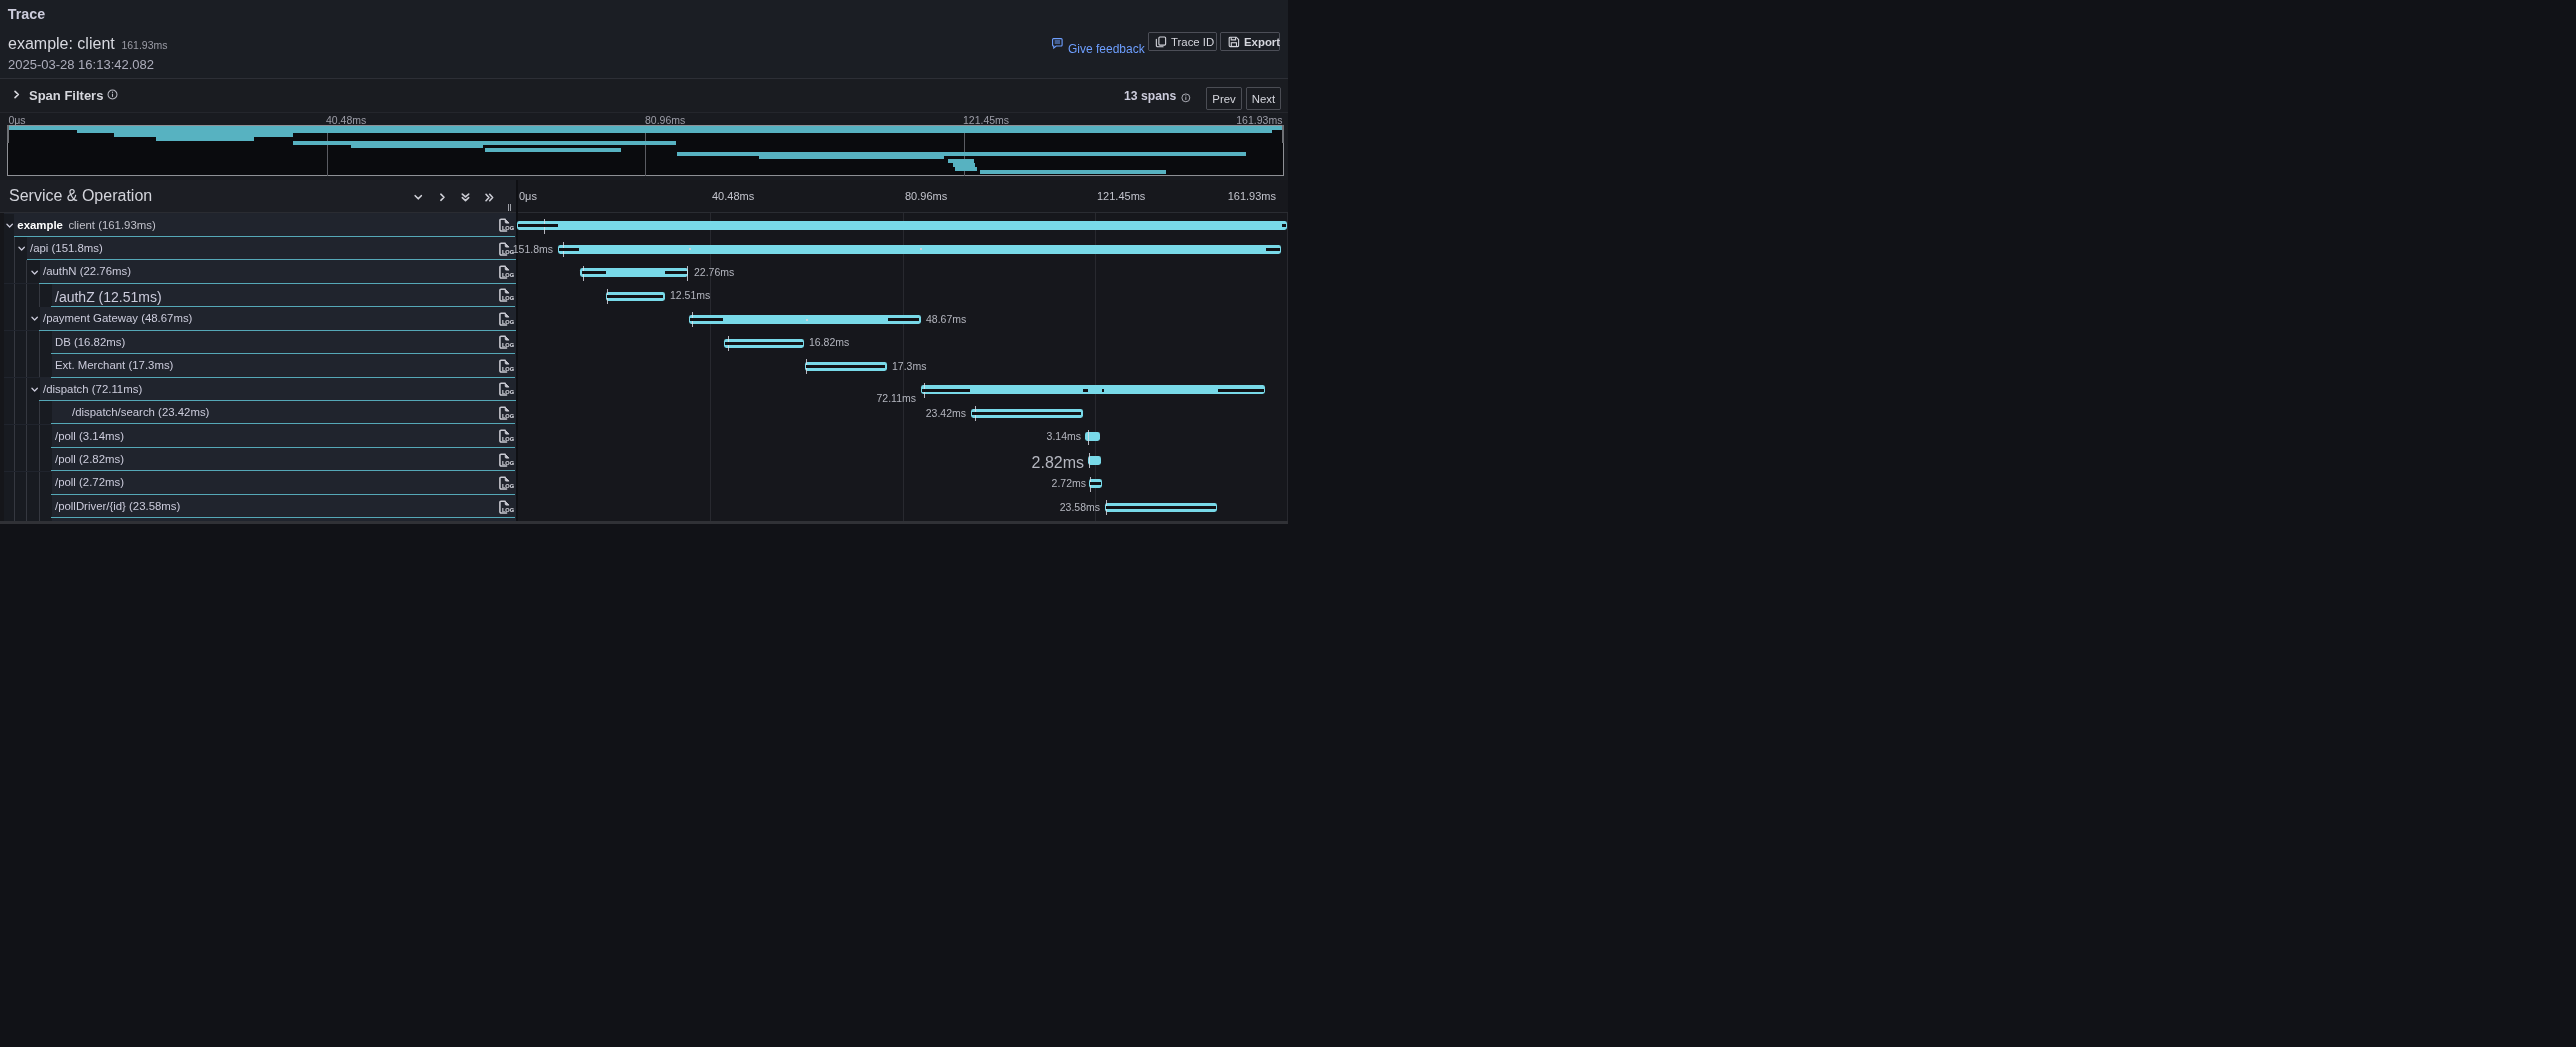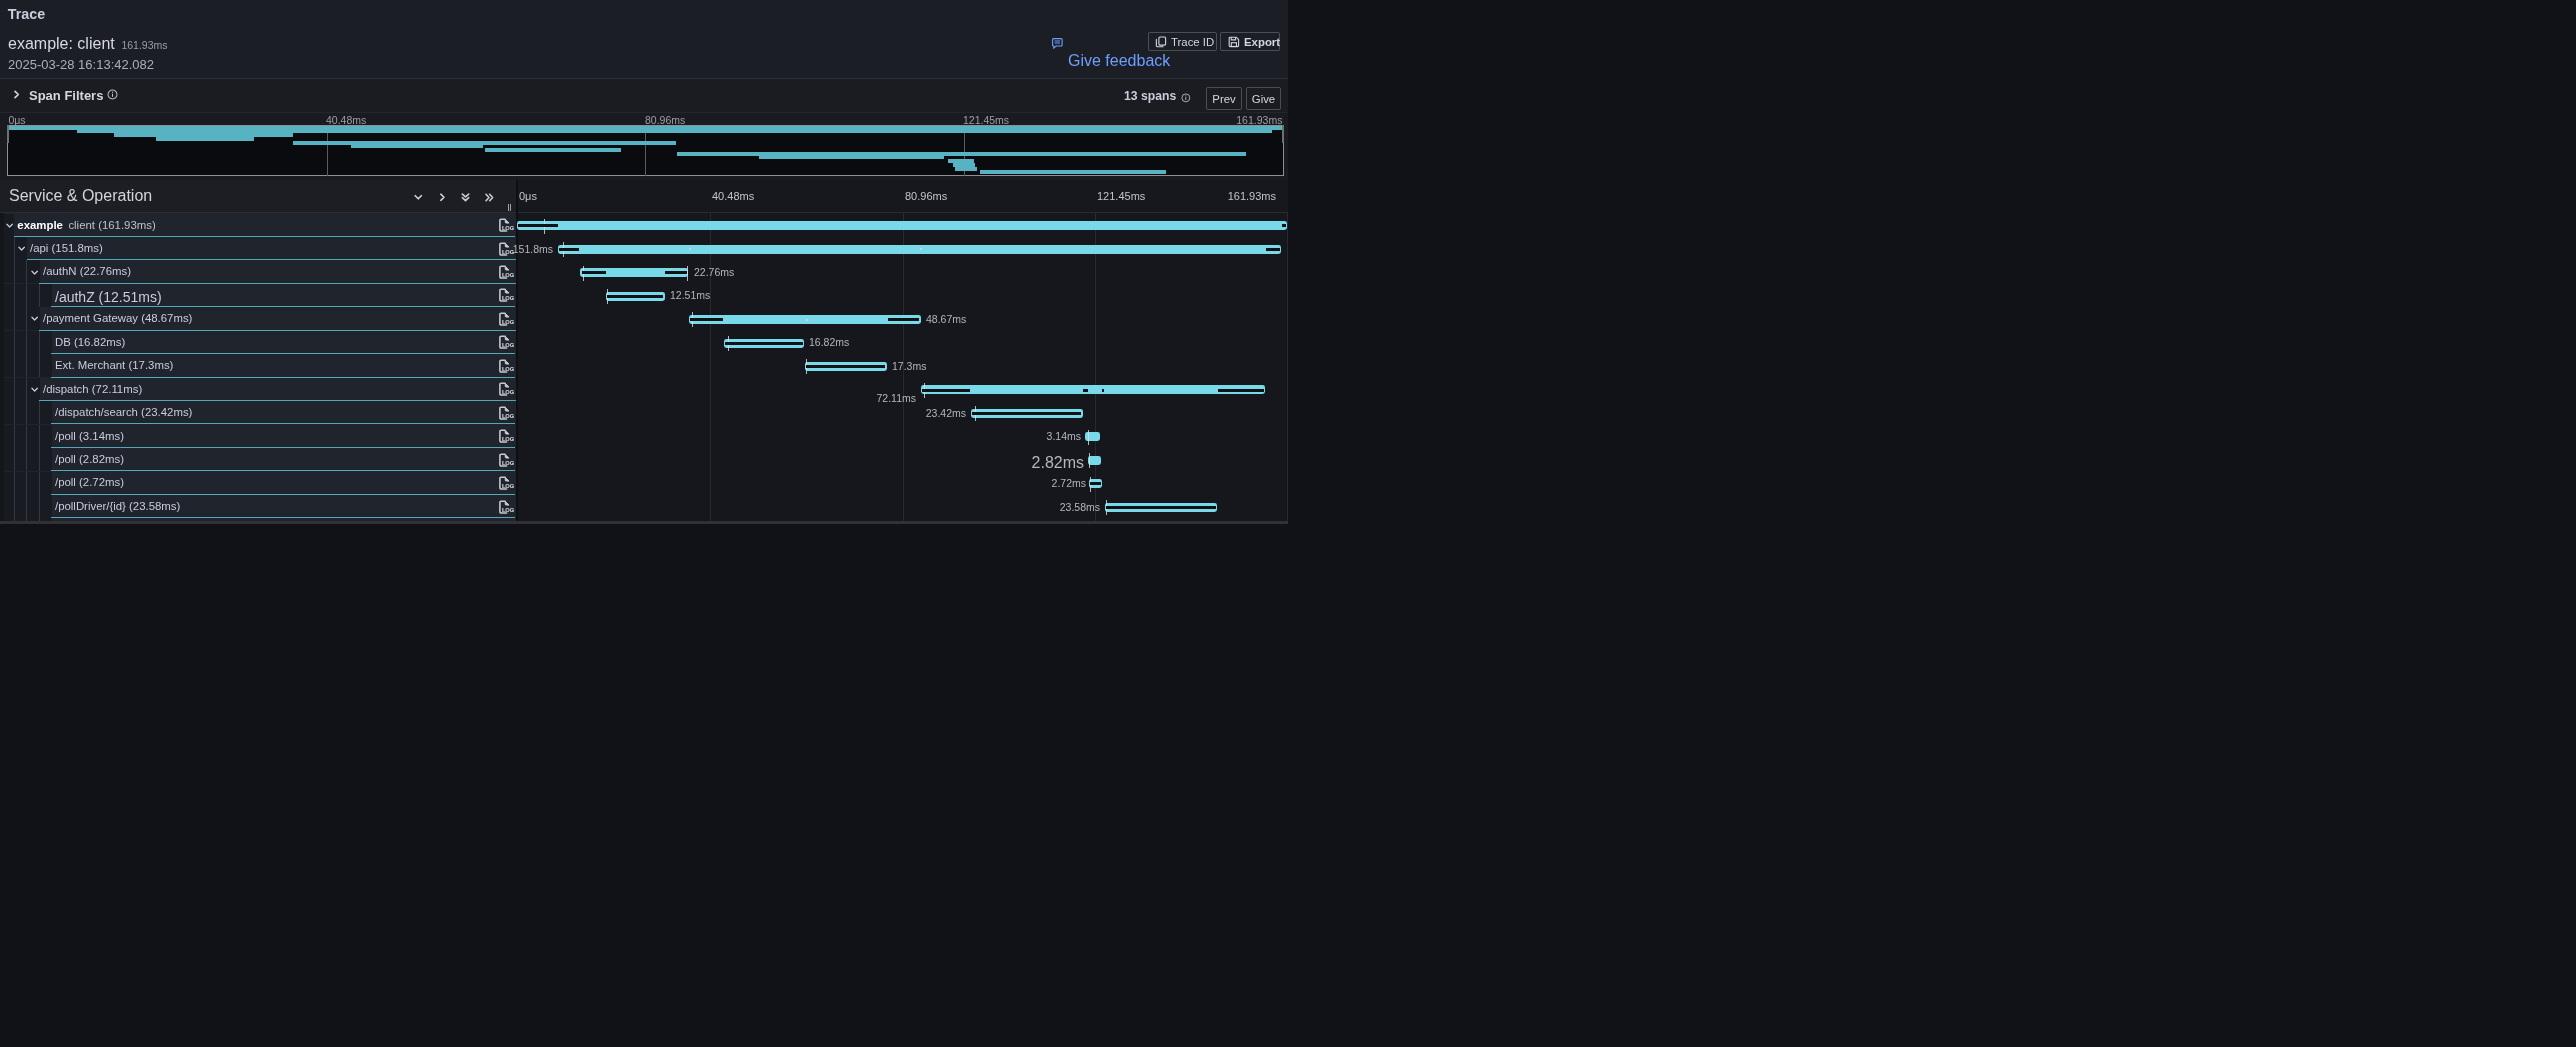--- a/index.html
+++ b/index.html
@@ -2,21 +2,21 @@
 <html style="font-size:13.5px"><head><meta charset="utf-8"><style>*{margin:0;padding:0;box-sizing:border-box}html,body{width:1288px;height:524px;background:#111217;overflow:hidden;font-family:"Liberation Sans",sans-serif;-webkit-font-smoothing:antialiased}.abs{position:absolute}.btn{position:absolute;border:0.8px solid rgba(204,204,220,0.28);border-radius:1.7px;color:#d5d6dd;font-size:11.4px;font-weight:500;display:flex;align-items:center;justify-content:center;background:transparent}</style></head><body>
 <div class="abs" style="left:0;top:0;width:1288px;height:524px;transform:translateZ(0)">
     <div class="abs" style="left:0;top:0;width:1288px;height:78px;background:#1b1e24"></div>
     <div class="abs" style="left:7.8px;top:6.3px;font-size:14.3px;font-weight:700;color:#ccccdc">Trace</div>
     <div class="abs" style="left:8px;top:35px;font-size:16px;font-weight:500;color:#d8d9e0">example: client<span style="font-size:10.5px;font-weight:400;color:#9b9ca6;margin-left:6.7px">161.93ms</span></div>
     <div class="abs" style="left:8px;top:57px;font-size:13px;color:rgba(204,204,220,0.82)">2025-03-28 16:13:42.082</div>
     <svg style="position:absolute;left:1051px;top:37px" width="12.7" height="12.7" viewBox="0 0 16 16">
       <path d="M2 3.2 a1.2 1.2 0 0 1 1.2-1.2 h9.6 a1.2 1.2 0 0 1 1.2 1.2 v7 a1.2 1.2 0 0 1 -1.2 1.2 h-6.3 l-3 2.6 v-2.6 h-0.3 a1.2 1.2 0 0 1 -1.2-1.2 z" stroke="#6e9fff" stroke-width="1.4" fill="none"></path>
       <path d="M4.6 5.1 h6.8 M4.6 7.6 h6.8" stroke="#6e9fff" stroke-width="1.3"></path>
     </svg>
-    <div class="abs" style="left:1068px;top:52px;font-size:16px;color:#6e9fff">Give feedback</div>
+    <div class="abs" style="left:1068px;top:42px;font-size:12px;color:#6e9fff">Give feedback</div>
     <div class="btn" style="left:1148px;top:32px;width:69px;height:19.4px"></div>
     <svg style="position:absolute;left:1155px;top:36px" width="11.8" height="11.8" viewBox="0 0 14 14">
       <rect x="4.6" y="1.2" width="8" height="9.6" rx="1.2" stroke="#d5d6dd" stroke-width="1.3" fill="none"></rect>
       <path d="M9.6 12.8 H3.2 a1.6 1.6 0 0 1 -1.6-1.6 V4.0" stroke="#d5d6dd" stroke-width="1.3" fill="none" stroke-linecap="round"></path>
     </svg>
     <div class="abs" style="left:1171px;top:36px;font-size:11.4px;font-weight:500;color:#d5d6dd">Trace ID</div>
     <div class="btn" style="left:1220px;top:32px;width:60px;height:19.4px"></div>
     <svg style="position:absolute;left:1228px;top:36px" width="11.8" height="11.8" viewBox="0 0 14 14">
       <path d="M1.4 2.6 a1.2 1.2 0 0 1 1.2-1.2 h7.2 l2.8 2.8 v7.2 a1.2 1.2 0 0 1 -1.2 1.2 h-8.8 a1.2 1.2 0 0 1 -1.2-1.2 z" stroke="#d5d6dd" stroke-width="1.3" fill="none"></path>
       <path d="M3.8 1.6 v3 h5.2 v-3" stroke="#d5d6dd" stroke-width="1.3" fill="none"></path>
@@ -33,21 +33,21 @@
       <rect x="6.3" y="6" width="1.4" height="4" fill="#b9bac3"></rect>
       <rect x="6.3" y="3.4" width="1.4" height="1.5" fill="#b9bac3"></rect>
     </svg>
     <div class="abs" style="left:1124px;top:89px;font-size:12.2px;font-weight:700;color:#ccccdc">13 spans</div>
     <svg style="position:absolute;left:1181px;top:93px" width="9.7" height="9.7" viewBox="0 0 14 14">
       <circle cx="7" cy="7" r="5.7" stroke="#b9bac3" stroke-width="1.3" fill="none"></circle>
       <rect x="6.3" y="6" width="1.4" height="4" fill="#b9bac3"></rect>
       <rect x="6.3" y="3.4" width="1.4" height="1.5" fill="#b9bac3"></rect>
     </svg>
     <div class="btn" style="left:1206px;top:87px;width:36px;height:23.4px">Prev</div>
-    <div class="btn" style="left:1246px;top:87px;width:35px;height:23.4px">Give</div>
+    <div class="btn" style="left:1246px;top:87px;width:35px;height:23.4px">Next</div>
     <div class="abs" style="left:0;top:113px;width:1288px;height:67px;background:#191b20"></div>
     <div class="abs" style="left:8.4px;top:114px;font-size:10.5px;color:#9d9ea8">0μs</div>
     <div class="abs" style="left:326px;top:114px;font-size:10.5px;color:#9d9ea8">40.48ms</div>
     <div class="abs" style="left:645px;top:114px;font-size:10.5px;color:#9d9ea8">80.96ms</div>
     <div class="abs" style="left:963px;top:114px;font-size:10.5px;color:#9d9ea8">121.45ms</div>
     <div class="abs" style="right:5.6px;top:114px;font-size:10.5px;color:#9d9ea8">161.93ms</div>
     <div class="abs" style="left:7px;top:125px;width:1277px;height:51px;background:#0a0b0e;border:0.8px solid #8e9095"></div>
     <div class="abs" style="left:327px;top:126px;width:0.8px;height:50px;background:#5a5c62"></div>
     <div class="abs" style="left:645px;top:126px;width:0.8px;height:50px;background:#5a5c62"></div>
     <div class="abs" style="left:964px;top:126px;width:0.8px;height:50px;background:#5a5c62"></div>
@@ -231,21 +231,21 @@
     <div class="abs" style="left:922px;top:389px;width:48px;height:3px;background:#111216"></div>
     <div class="abs" style="left:1083px;top:389px;width:5.4px;height:3px;background:#111216"></div>
     <div class="abs" style="left:1102px;top:389px;width:1.9px;height:3px;background:#111216"></div>
     <div class="abs" style="left:1218px;top:389px;width:46px;height:3px;background:#111216"></div>
     <div class="abs" style="right:372px;top:392px;font-size:10.5px;color:#b4b6bf">72.11ms</div>
     <div class="abs" style="left:3.5px;top:401px;width:48px;height:23.4px;background:#181b21"></div>
     <div class="abs" style="left:13.7px;top:401px;width:0.8px;height:23.4px;background:rgba(204,204,220,0.17)"></div>
     <div class="abs" style="left:26px;top:401px;width:0.8px;height:23.4px;background:rgba(204,204,220,0.17)"></div>
     <div class="abs" style="left:39px;top:401px;width:0.8px;height:23.4px;background:rgba(204,204,220,0.17)"></div>
     <div class="abs" style="left:51px;top:423px;width:464px;height:1.2px;background:#55a8b7"></div>
-    <div class="abs" style="left:55px;top:406px;font-size:11.4px;color:#ccccdc">/dispatch/search (23.42ms)</div>
+    <div class="abs" style="left:72px;top:406px;font-size:11.4px;color:#ccccdc">/dispatch/search (23.42ms)</div>
     <svg style="position:absolute;left:498px;top:406px;overflow:visible" width="13.5" height="14.3" viewBox="0 0 16 17">
       <path d="M8.4 1.4 H3.6 a1.35 1.35 0 0 0 -1.35 1.35 V14.1 a1.35 1.35 0 0 0 1.35 1.35 H10.2" stroke="#c9cad2" stroke-width="1.85" fill="none" stroke-linecap="round"></path>
       <path d="M8.55 1.5 L13.1 6.05 H9.85 a1.3 1.3 0 0 1 -1.3 -1.3 z" fill="#c9cad2" stroke="#c9cad2" stroke-width="1.1" stroke-linejoin="round"></path>
       <text x="9.2" y="28.6" font-family="Liberation Sans, sans-serif" font-size="13.4" font-weight="bold" fill="#c9cad2" stroke="#c9cad2" stroke-width="0.45" transform="scale(0.5)">LOG</text>
     </svg>
     <div class="abs" style="left:971px;top:409px;width:112px;height:9.3px;border-radius:2.4px;background:#78d9e8"></div>
     <div class="abs" style="left:975px;top:406px;width:1.2px;height:14.7px;background:rgba(222,224,232,0.8)"></div>
     <div class="abs" style="left:972px;top:412px;width:109px;height:3px;background:#111216"></div>
     <div class="abs" style="right:322px;top:407px;font-size:10.5px;color:#b4b6bf">23.42ms</div>
     <div class="abs" style="left:3.5px;top:425px;width:48px;height:23.4px;background:#181b21"></div>

